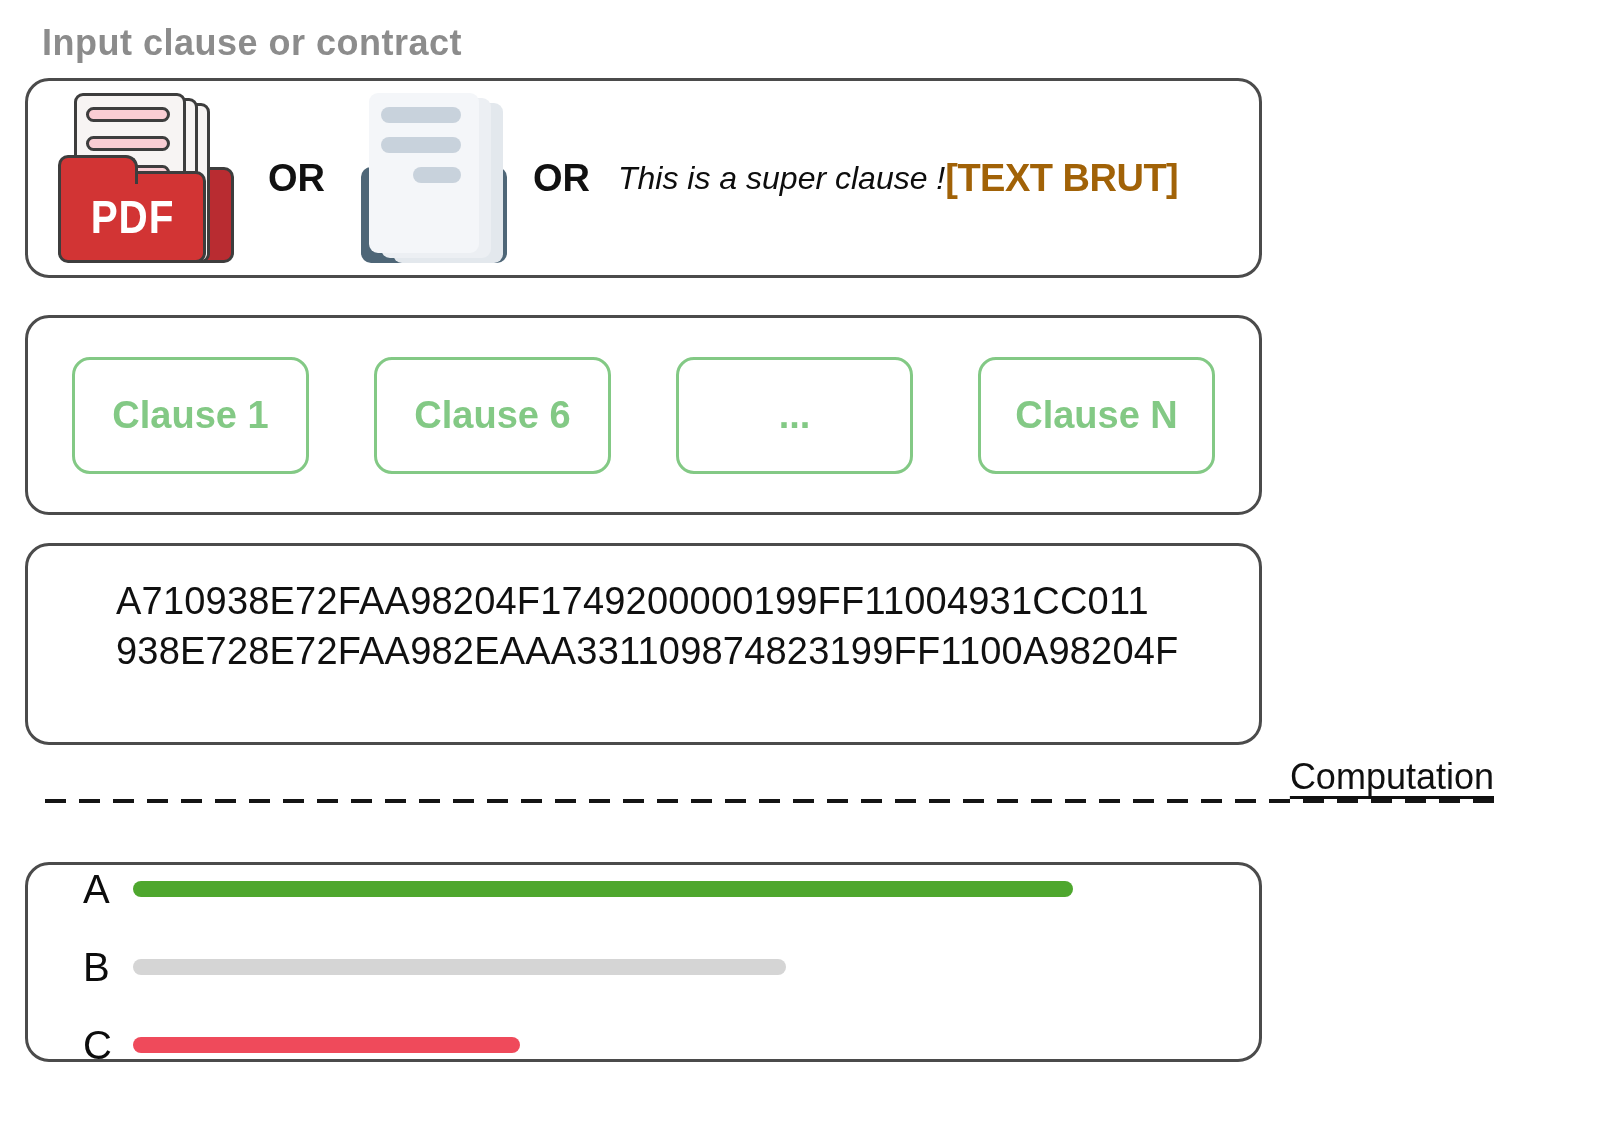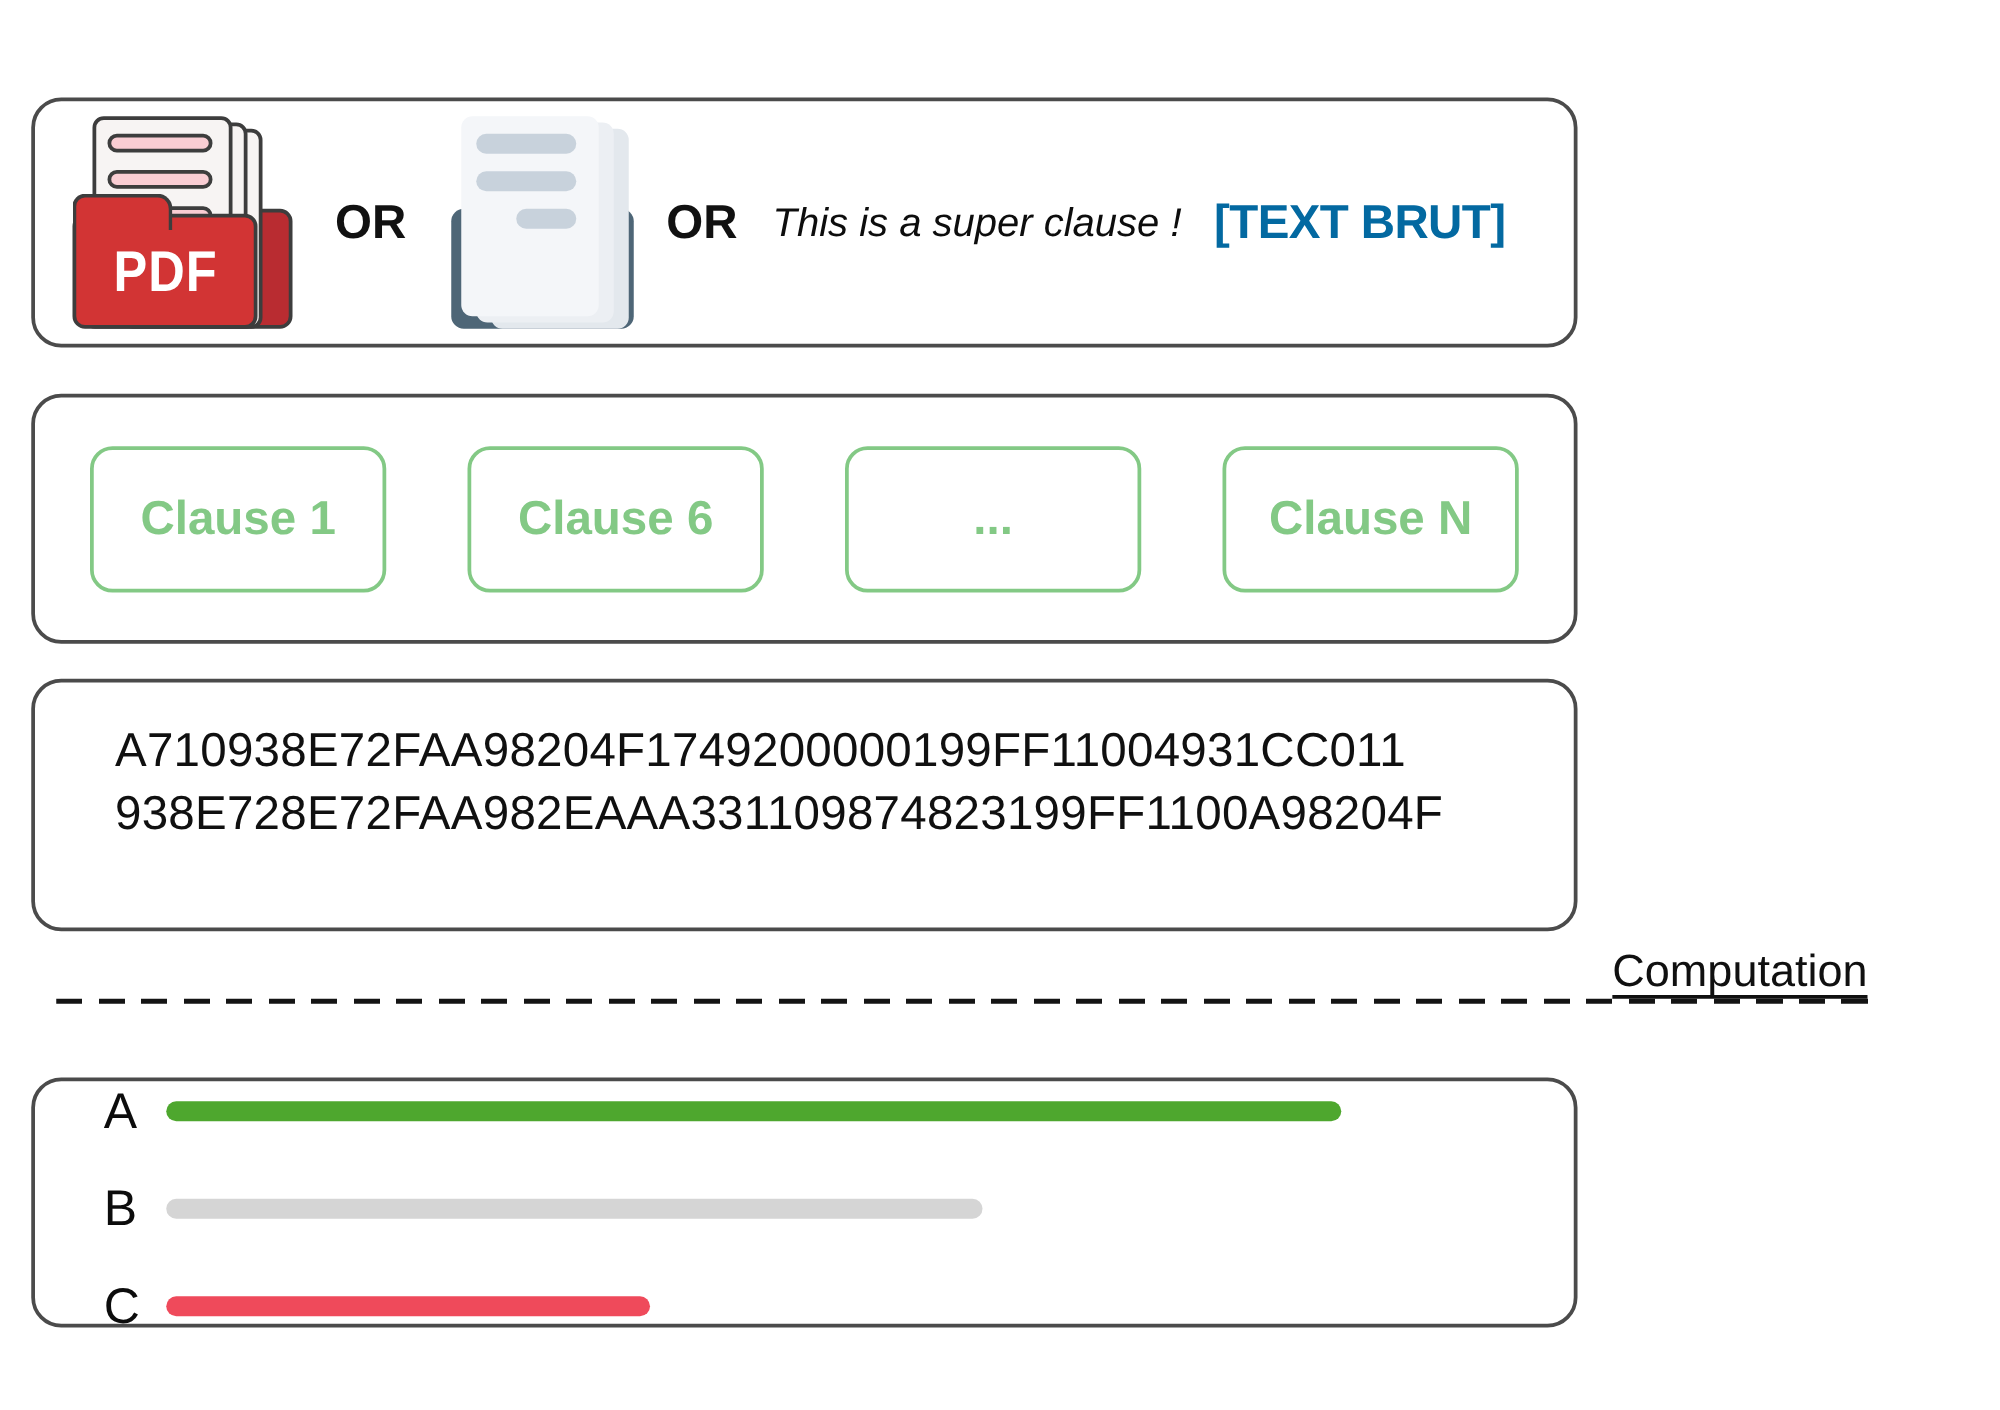--- a/index.html
+++ b/index.html
@@ -21,21 +21,21 @@
     border:3px solid #4b4b4b; border-radius:24px; background:#fff;
   }
   .box-input   { top:78px;  height:200px; display:flex; align-items:center; padding:1px 26px 0 30px; }
   .box-clauses { top:315px; height:200px; display:flex; align-items:center; justify-content:space-between; padding:0 44px; }
   .box-hash    { top:543px; height:202px; padding:30px 20px 0 64px; }
   .box-bars    { top:862px; height:200px; display:flex; flex-direction:column; justify-content:center; gap:33px; padding:10px 20px 0 55px; }
 
   
   .or-word { font-size:38px; font-weight:700; color:#111; margin:0 24px; flex-shrink:0; }
   .free-text { font-size:32px; font-style:italic; font-weight:500; color:#0d0d0d; margin-left:4px; white-space:nowrap; }
-  .raw-tag { font-size:38px; font-weight:800; color:#0369a1; margin-left:26px; white-space:nowrap; letter-spacing:-.5px; }
+  .raw-tag { font-size:38px; font-weight:800; color:#a16207; white-space:nowrap; letter-spacing:-.5px; }
 
   
   .pdf-icon { position:relative; width:186px; height:172px; flex-shrink:0; }
   .pdf-icon .f-back {
     position:absolute; left:8px; bottom:2px; width:168px; height:96px;
     background:#b92c31; border:3px solid #3d3d3d; border-radius:10px;
   }
   .pdf-icon .page {
     position:absolute; width:112px; height:160px;
     background:#f7f4f3; border:3px solid #3d3d3d; border-radius:9px;
@@ -85,21 +85,21 @@
 
   
   .chip {
     width:237px; height:117px; border:3px solid #83c985; border-radius:18px;
     display:flex; align-items:center; justify-content:center;
     color:#83c985; font-size:38px; font-weight:700; background:#fff;
   }
 
   
   .hash-line {
-    font-size:38px; line-height:50px; color:#101010; white-space:nowrap; letter-spacing:.2px;
+    font-size:38px; line-height:50px; color:#101010; white-space:nowrap; letter-spacing:.2px;margin-left:24px;
   }
 
   
   .computation-label {
     position:absolute; top:756px; right:106px;
     font-size:36px; color:#101010;
     text-decoration:underline; text-decoration-thickness:2.5px; text-underline-offset:7px;margin-left:44px;
   }
   .dashed-line {
     position:absolute; top:799px; left:45px; width:1455px; height:4px;
@@ -110,20 +110,21 @@
   .bar-row { display:flex; align-items:center; }
   .bar-cat { width:50px; font-size:40px; color:#0c0c0c; flex-shrink:0; }
   .bar-track { flex:1; height:16px; position:relative; }
   .bar-fill { height:16px; border-radius:8px; width:0; }
 </style>
 </head>
 <body>
 
 <div class="canvas">
 
+  <div class="top-label">Input clause or contract</div>
 
   <div class="big-box box-input">
     <div class="pdf-icon">
       <div class="f-back"></div>
       <div class="page p3"></div>
       <div class="page p2"></div>
       <div class="page p1">
         <div class="pline l1"></div>
         <div class="pline l2"></div>
         <div class="pline l3"></div>

